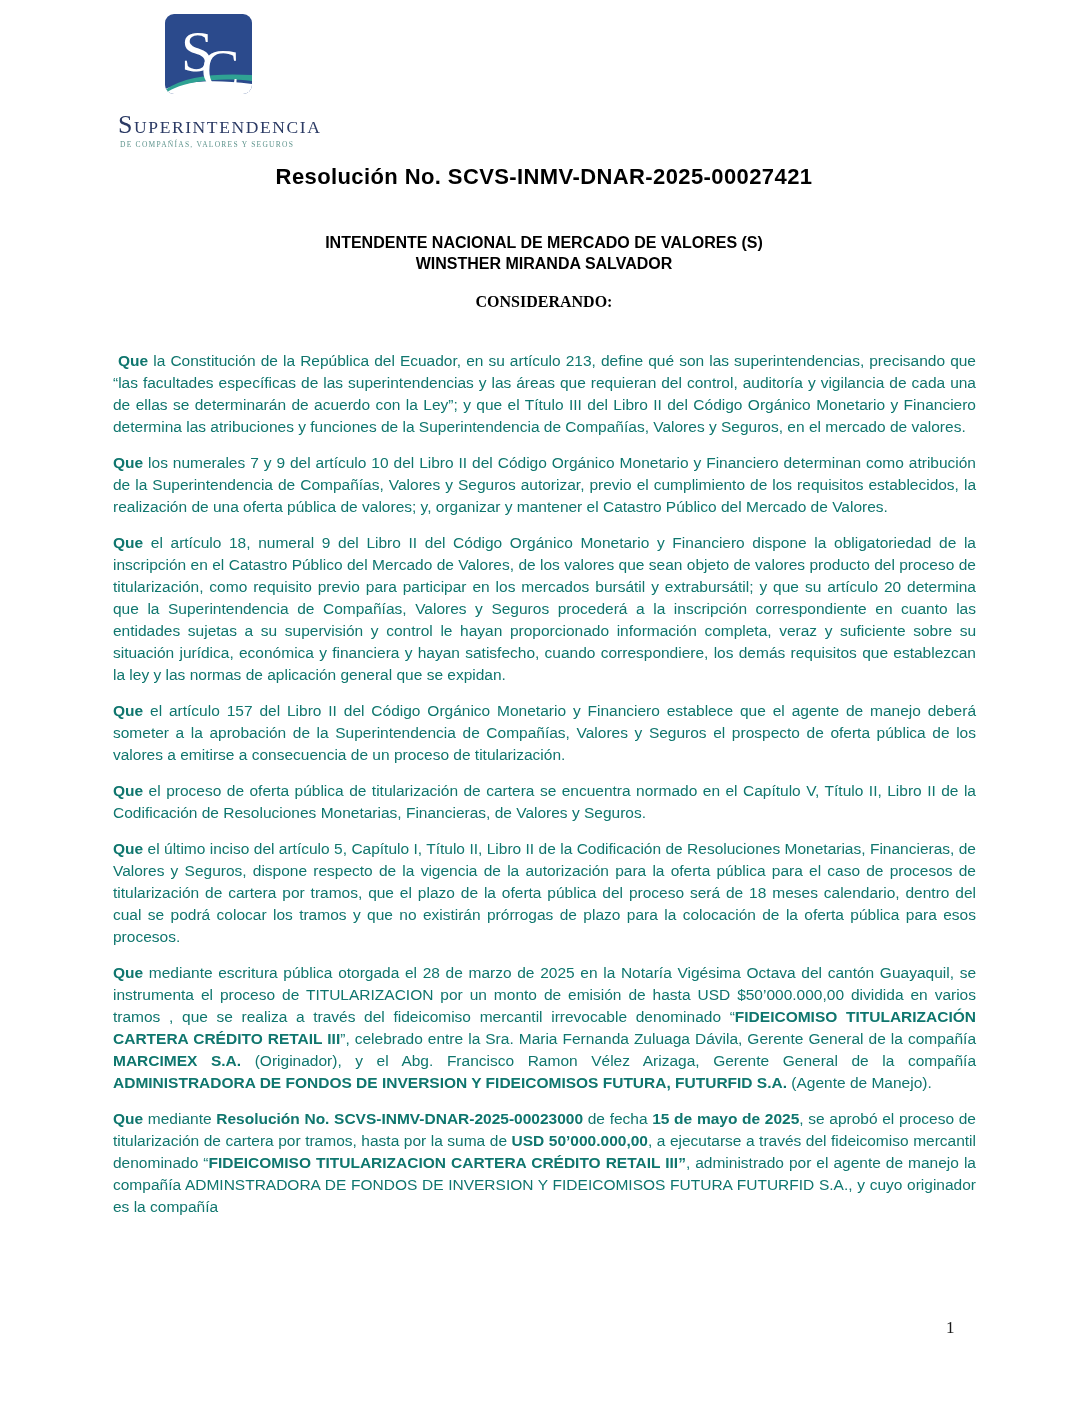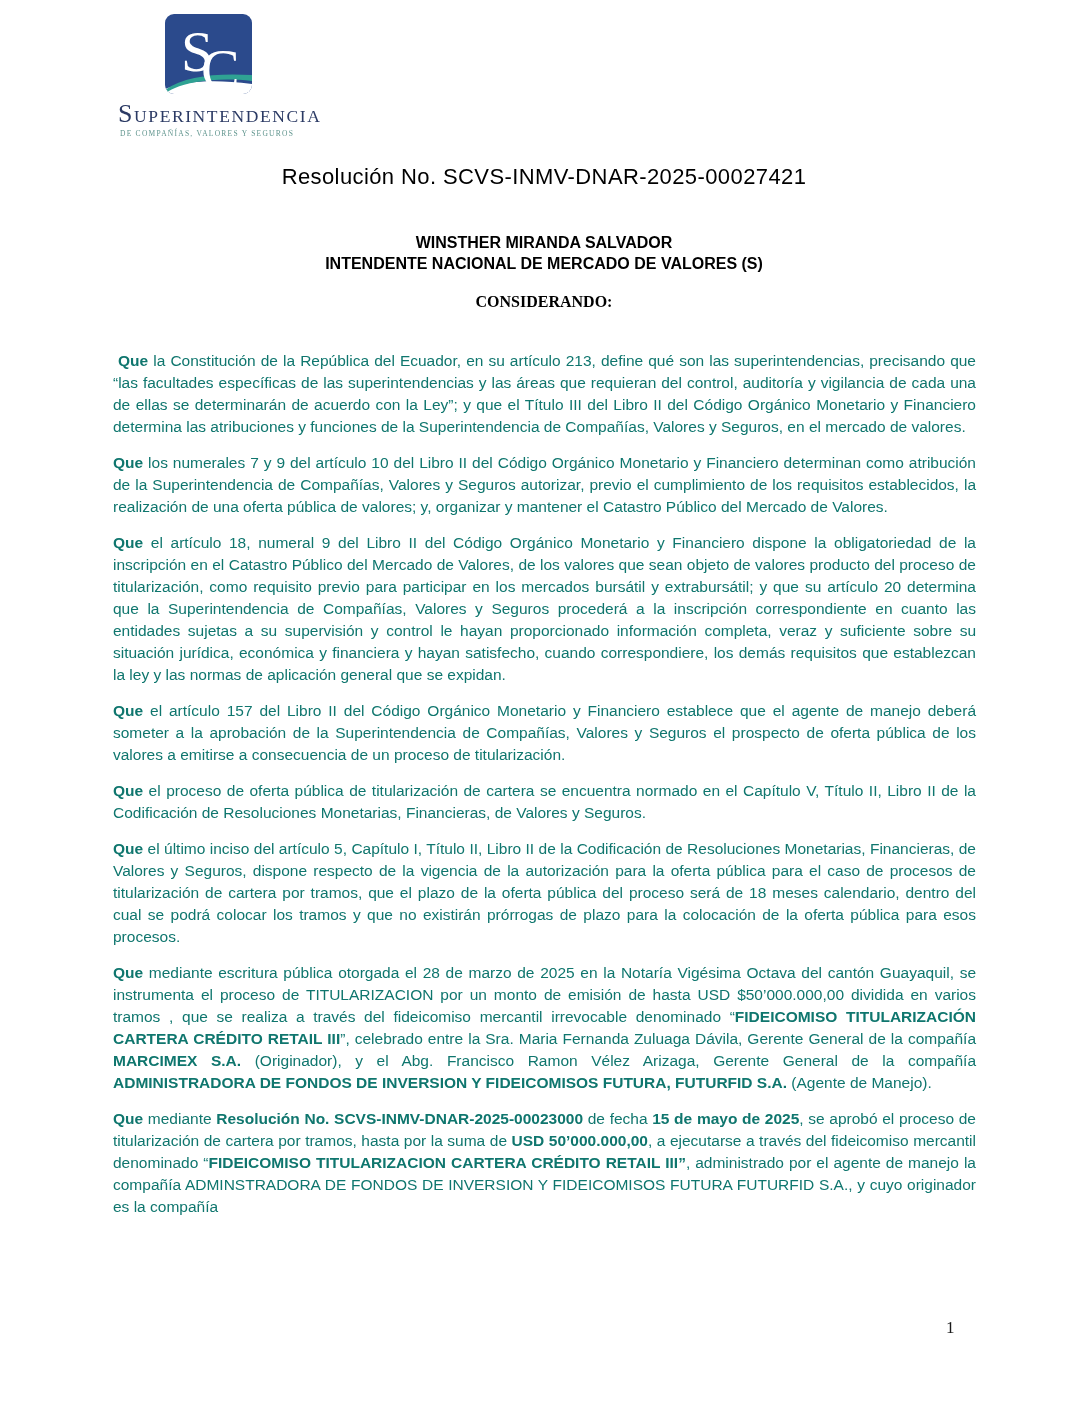--- a/index.html
+++ b/index.html
@@ -23,21 +23,21 @@
     position: absolute;
     left: 118px;
     top: 14px;
     width: 210px;
   }
   .logo-mark {
     display: block;
     margin-left: 47px;
   }
   .logo-name {
-    margin-top: 5px;
+    margin-top: 16px;
     font-family: "Liberation Serif", serif;
     font-size: 17.5px;
     letter-spacing: 1.6px;
     color: #2b3a64;
     white-space: nowrap;
     line-height: 1;
   }
   .logo-name::first-letter {
     font-size: 26px;
   }
@@ -51,21 +51,21 @@
     white-space: nowrap;
   }
 
   
   .doc-title {
     position: absolute;
     left: 0;
     right: 0;
     top: 164px;
     text-align: center;
-    font-weight: normal;
+    font-weight: bold;
     font-size: 22px;
     letter-spacing: 0.4px;
     color: #000000;
   }
   .header-block {
     position: absolute;
     left: 0;
     right: 0;
     top: 232px;
     text-align: center;
@@ -134,22 +134,22 @@
         <text x="36" y="75" font-family="Liberation Serif, serif" font-size="58" fill="#ffffff">C</text>
       </g>
     </svg>
     <div class="logo-name">SUPERINTENDENCIA</div>
     <div class="logo-sub">DE COMPAÑÍAS, VALORES Y SEGUROS</div>
   </div>
 
   <div class="doc-title">Resolución No. SCVS-INMV-DNAR-2025-00027421</div>
 
   <div class="header-block">
+    <div>INTENDENTE NACIONAL DE MERCADO DE VALORES (S)</div>
     <div>WINSTHER MIRANDA SALVADOR</div>
-    <div>INTENDENTE NACIONAL DE MERCADO DE VALORES (S)</div>
   </div>
 
   <div class="section-heading">CONSIDERANDO:</div>
 
   <div class="doc-body">
       <p class="para"><span>&nbsp;</span><strong>Que</strong><span> la Constitución de la República del Ecuador, en su artículo 213, define qué son las superintendencias, precisando que “las facultades específicas de las superintendencias y las áreas que requieran del control, auditoría y vigilancia de cada una de ellas se determinarán de acuerdo con la Ley”; y que el Título III del Libro II del Código Orgánico Monetario y Financiero determina las atribuciones y funciones de la Superintendencia de Compañías, Valores y Seguros, en el mercado de valores.</span></p>
       <p class="para"><strong>Que</strong><span> los numerales 7 y 9 del artículo 10 del Libro II del Código Orgánico Monetario y Financiero determinan como atribución de la Superintendencia de Compañías, Valores y Seguros autorizar, previo el cumplimiento de los requisitos establecidos, la realización de una oferta pública de valores; y, organizar y mantener el Catastro Público del Mercado de Valores.</span></p>
       <p class="para"><strong>Que</strong><span> el artículo 18, numeral 9 del Libro II del Código Orgánico Monetario y Financiero dispone la obligatoriedad de la inscripción en el Catastro Público del Mercado de Valores, de los valores que sean objeto de valores producto del proceso de titularización, como requisito previo para participar en los mercados bursátil y extrabursátil; y que su artículo 20 determina que la Superintendencia de Compañías, Valores y Seguros procederá a la inscripción correspondiente en cuanto las entidades sujetas a su supervisión y control le hayan proporcionado información completa, veraz y suficiente sobre su situación jurídica, económica y financiera y hayan satisfecho, cuando correspondiere, los demás requisitos que establezcan la ley y las normas de aplicación general que se expidan.</span></p>
       <p class="para"><strong>Que</strong><span> el artículo 157 del Libro II del Código Orgánico Monetario y Financiero establece que el agente de manejo deberá someter a la aprobación de la Superintendencia de Compañías, Valores y Seguros el prospecto de oferta pública de los valores a emitirse a consecuencia de un proceso de titularización.</span></p>
       <p class="para"><strong>Que</strong><span> el proceso de oferta pública de titularización de cartera se encuentra normado en el Capítulo V, Título II, Libro II de la Codificación de Resoluciones Monetarias, Financieras, de Valores y Seguros.</span></p>

